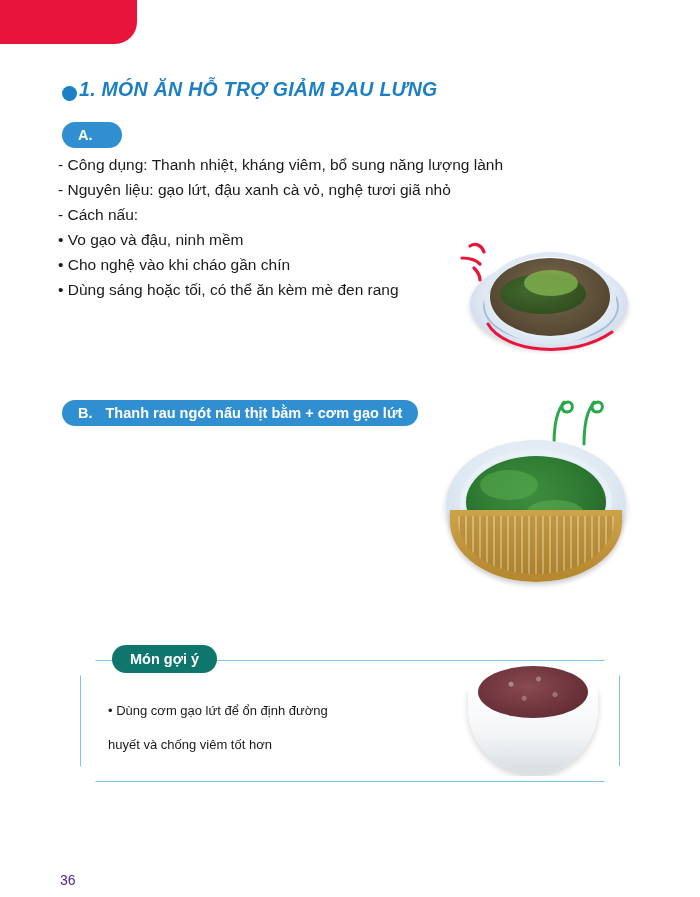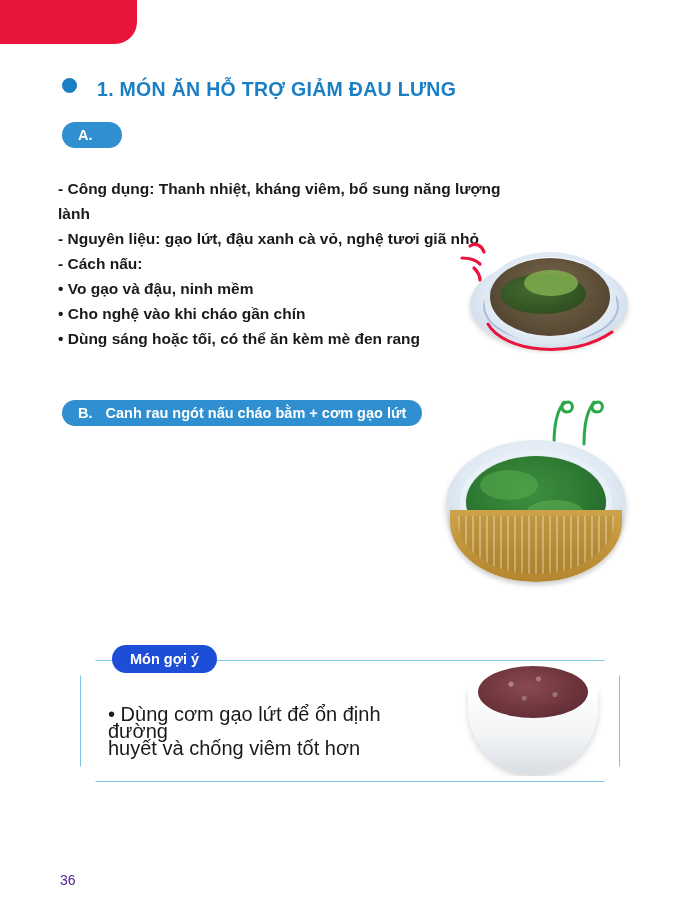--- a/index.html
+++ b/index.html
@@ -32,22 +32,23 @@
     position: absolute;
     inset: 0;
   }
 
   
   .section-heading {
     position: absolute;
     left: 62px;
     top: 78px;
     display: flex;
-    align-items: flex-start;
-    gap: 20px;
+    align-items: flex-end;
+    gap: 2px;
+    font-style: italic;
   }
   .bullet-dot {
     width: 15px;
     height: 15px;
     border-radius: 50%;
     background: #1b7fc4;
     display: block;
     flex: 0 0 auto;
   }
   .section-heading-text {
@@ -82,23 +83,22 @@
   
   .body-text {
     position: absolute;
     font-size: 15.5px;
     line-height: 25px;
     color: #1a1a1a;
     white-space: pre-line;
   }
   .recipe-a-text {
     left: 58px;
-    top: 176px;
+    top: 152px;
     width: 470px;
-    font-weight: bold;
   }
   .recipe-b-text {
     left: 58px;
     top: 462px;
     width: 350px;
   }
 
   
   .photo {
     position: absolute;
@@ -283,40 +283,39 @@
     border: 1.6px solid #7fc3e8;
     border-radius: 4px;
     box-sizing: border-box;
     
     clip-path: polygon(16px 0, calc(100% - 16px) 0, 100% 16px, 100% calc(100% - 16px), calc(100% - 16px) 100%, 16px 100%, 0 calc(100% - 16px), 0 16px);
   }
   .tip-badge {
     position: absolute;
     left: 112px;
     top: 645px;
-    background: #1d4ed8;
+    background: #0f766e;
     color: #ffffff;
     border-radius: 14px;
     height: 28px;
     display: flex;
     align-items: center;
     padding: 0 18px;
     font-size: 14.5px;
     font-weight: bold;
     white-space: nowrap;
   }
   .tip-text {
     position: absolute;
     left: 108px;
     top: 694px;
     width: 310px;
-    font-size: 20px;
-    line-height: 17px;
+    font-size: 13px;
+    line-height: 34px;
     white-space: pre-line;
-    margin-top: 12px;
   }
 
   
   .photo-rice {
     left: 452px;
     top: 666px;
     width: 160px;
     height: 110px;
   }
   .rice-top {
@@ -400,21 +399,21 @@
 
   <svg class="swoosh-a" viewBox="0 0 190 130">
     <path d="M18 18 C 24 14, 30 18, 32 24" stroke="#e8143c" stroke-width="3.2" fill="none" stroke-linecap="round"></path>
     <path d="M10 30 C 18 30, 24 32, 28 36" stroke="#e8143c" stroke-width="3.2" fill="none" stroke-linecap="round"></path>
     <path d="M22 40 C 26 44, 28 48, 28 52" stroke="#e8143c" stroke-width="3.2" fill="none" stroke-linecap="round"></path>
     <path d="M36 96 C 52 124, 120 132, 160 104" stroke="#e8143c" stroke-width="3" fill="none" stroke-linecap="round"></path>
   </svg>
 
   <div class="pill pill-b">
     <span class="pill-letter">B.</span>
-    <span>Canh rau ngót nấu cháo bằm + cơm gạo lứt</span>
+    <span>Thanh rau ngót nấu thịt bằm + cơm gạo lứt</span>
   </div>
 
 
   <svg class="curl-b" viewBox="0 0 70 56">
     <path d="M14 52 C 14 26, 20 10, 28 10 C 34 10, 34 20, 27 20 C 22 20, 20 14, 24 10" stroke="#2aa84a" stroke-width="3" fill="none" stroke-linecap="round"></path>
     <path d="M44 52 C 44 26, 50 10, 58 10 C 64 10, 64 20, 57 20 C 52 20, 50 14, 54 10" stroke="#2aa84a" stroke-width="3" fill="none" stroke-linecap="round"></path>
   </svg>
 
   <div class="photo photo-soup">
     <div class="soup-outer"></div>

